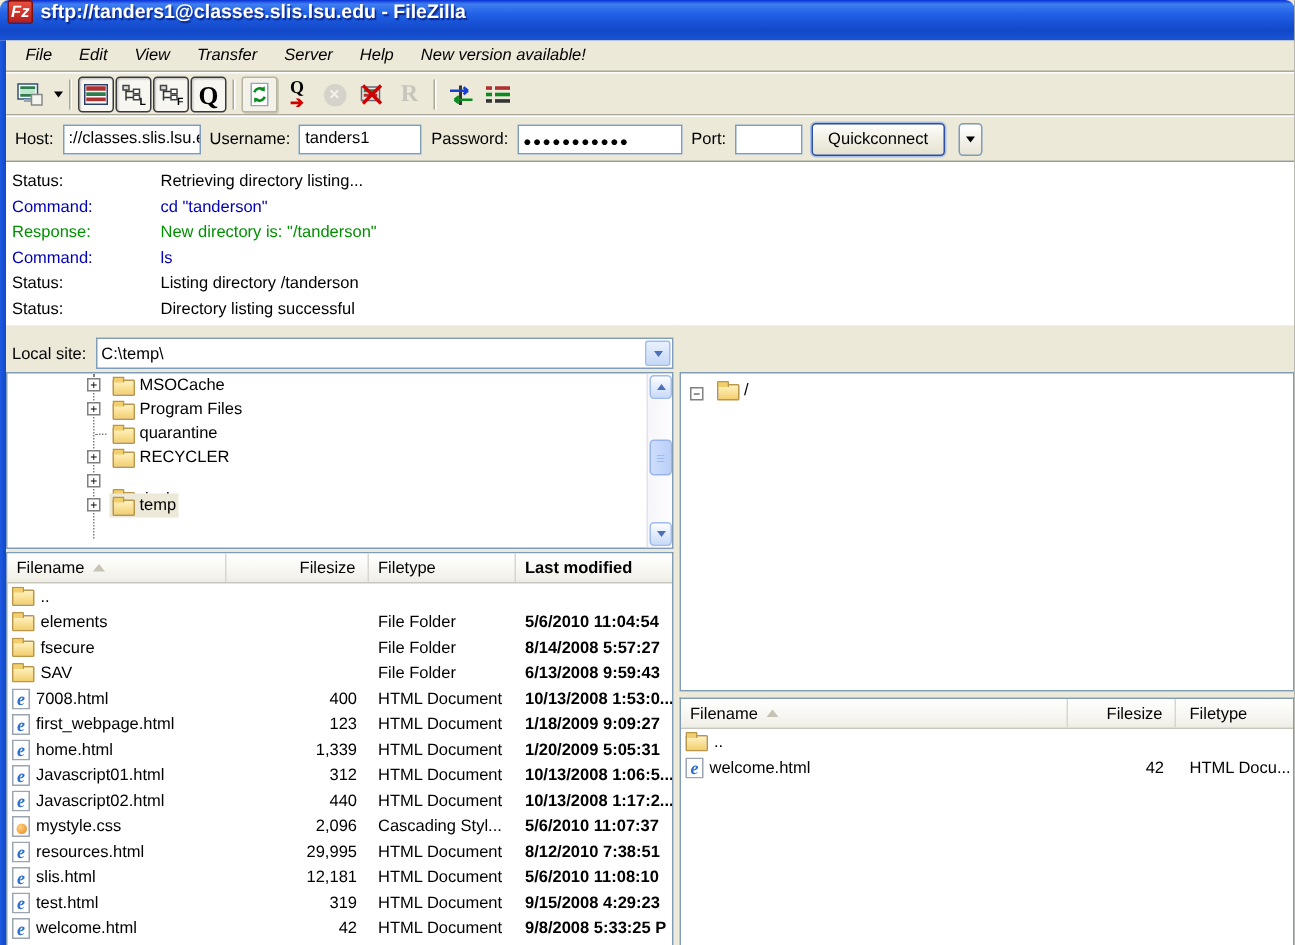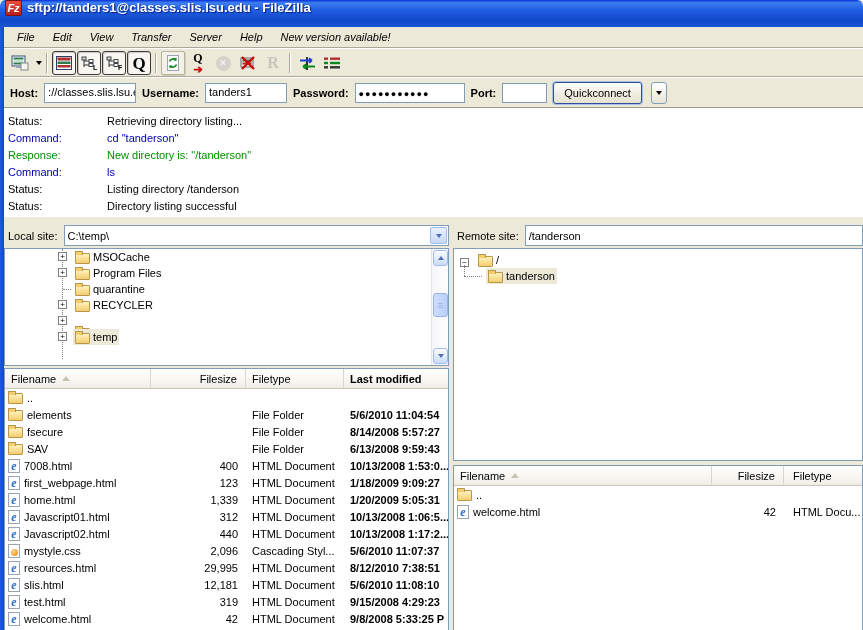--- a/index.html
+++ b/index.html
@@ -47,21 +47,21 @@
   .rletter { font-family:"Liberation Serif", serif; font-weight:bold; font-size:16px; color:#9A9A94; }
   .qsmall { font-family:"Liberation Serif", serif; font-weight:bold; font-size:12px; line-height:1; }
   .redarrow { color:#D00000; font-size:11px; font-weight:bold; line-height:1; }
   .cancel-circle { width:15px; height:15px; border-radius:50%; background:#B9B9B0; color:#fff;
     display:flex; align-items:center; justify-content:center; font-weight:bold; font-size:9px; }
 
   
   .qcbar { position:absolute; top:77px; left:4px; right:0; height:30px; background:#ECE9D8;
     display:flex; align-items:center; padding-left:6px; gap:6px;
     border-top:1px solid #FFFFFF; box-shadow:0 -1px 0 #ACA899; }
-  .qlabel { white-space:nowrap;font-weight:bold; }
+  .qlabel { white-space:nowrap; }
   .xpfield { height:20px; border:1px solid #7F9DB9; background:#fff; padding:2px 3px 0 3px;
     overflow:hidden; white-space:nowrap; }
   .f-host { width:92px; }
   .f-user { width:82px; }
   .f-pass { width:110px; font-size:9px; letter-spacing:1px; padding-top:5px; }
   .f-port { width:45px; }
   .qcbutton { height:22px; padding:0 10px; border:1px solid #2F4E9E; border-radius:3px;
     background:linear-gradient(180deg,#FFFFFF,#F2F0E4 45%,#E5E2D2); box-shadow:0 0 0 1px #A8C0E8;
     font-size:11px; display:flex; align-items:center;text-align:right; }
   .qcdrop { width:16px; height:22px; border:1px solid #7F9DB9; border-radius:3px; margin-left:3px;
@@ -541,41 +541,27 @@
               <span>welcome.html</span>
             </span>
           <span class="fcell cnum w-size">42</span>
           <span class="fcell w-type">HTML Document</span>
           <span class="fcell w-mod">9/8/2008 5:33:25 P</span>
         </div>
       </div>
     </div>
 
     <div class="pane remote">
-      <div class="sitebar">
-        <span class="slabel">Remote site:</span>
-        <div class="sitecombo">
-          <span class="pathtext">/tanderson</span>
-        </div>
-      </div>
 
       <div class="treebox">
         <div class="trow" style="margin-top:3px;">
           <span class="expander" style="left:6px; top:6px;">−</span>
           <div class="content" style="margin-left:22px;">
               <span class="ifolder"></span>
               <span>/</span>
-            </div>
-        </div>
-        <div class="trow">
-          <span class="vguide" style="left:10px; top:-3px; height:11px;"></span>
-          <span class="hdots" style="left:10px; top:8px; width:18px;"></span>
-          <div class="content sel" style="margin-left:32px;">
-              <span class="ifolder"></span>
-              <span>tanderson</span>
             </div>
         </div>
       </div>
 
       <div class="filebox">
         <div class="fhead">
           <span class="hcell w-name">
               <span>Filename</span>
               <span class="sortasc"></span>
             </span>

